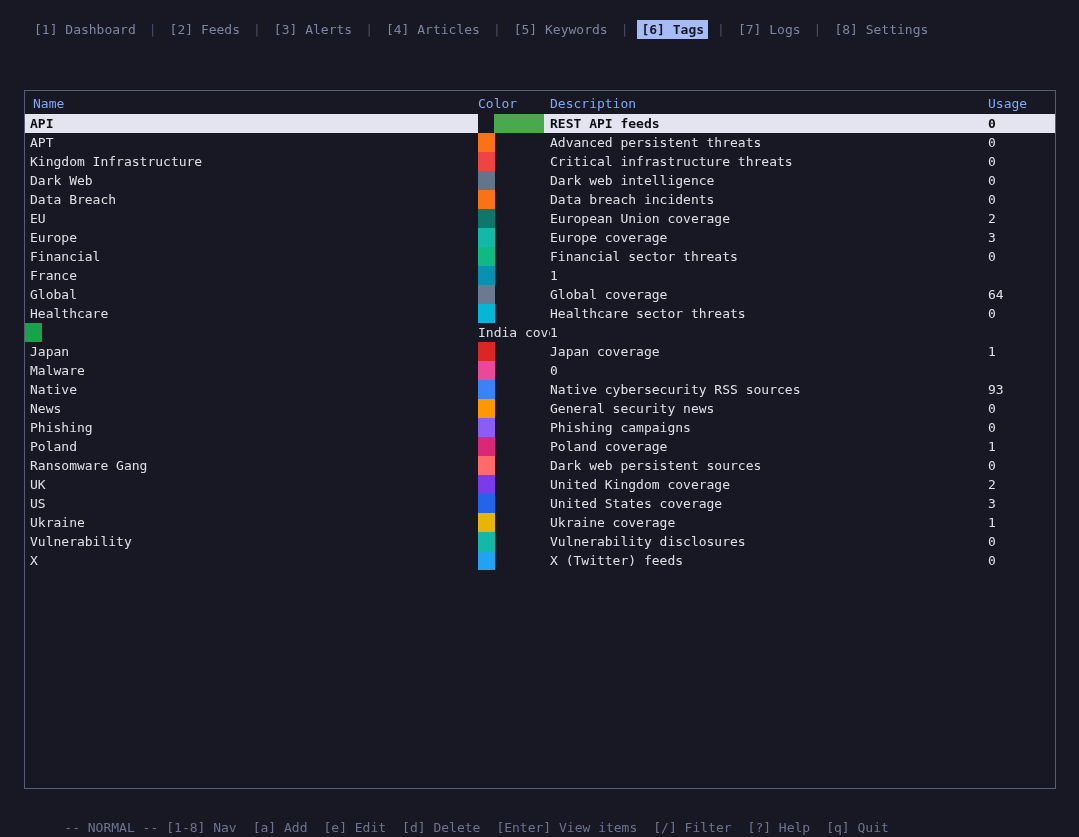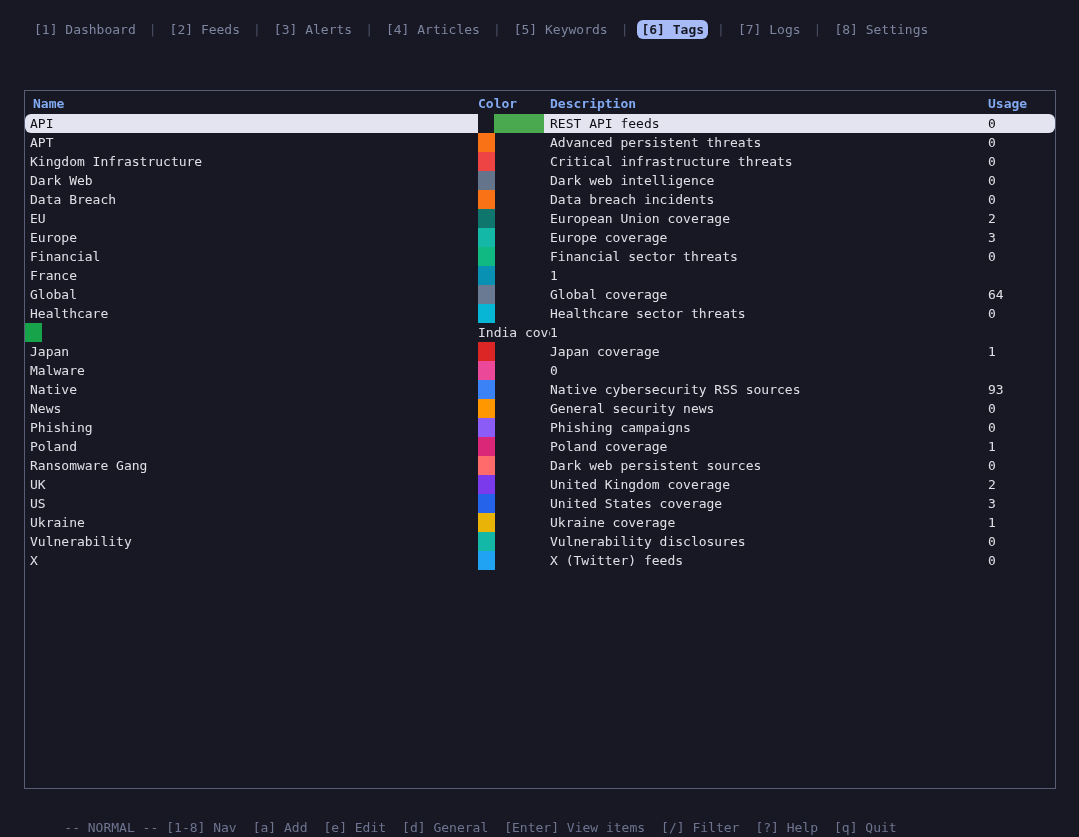--- a/index.html
+++ b/index.html
@@ -22,33 +22,33 @@
     background:var(--background);
     font-family:"DejaVu Sans Mono","Liberation Mono",monospace;
     font-size:13px;color:var(--text-primary);
   }
   .tabbar{
     position:absolute;left:30px;top:18px;height:22px;
     display:flex;align-items:center;white-space:pre;
     color:var(--text-muted);
   }
   .tab{padding:2px 4px;}
-  .tab.active{background:var(--tab-active-bg);color:var(--tab-active-fg);font-weight:bold;border-radius:6px;}
+  .tab.active{background:var(--tab-active-bg);color:var(--tab-active-fg);font-weight:bold;}
   .tab-sep{color:var(--separator);margin:0 9px;}
   .table{
     position:absolute;left:24px;top:90px;width:1032px;height:699px;
     border:1px solid var(--panel-border);
   }
   .thead,.trow{
     display:grid;grid-template-columns:453px 72px 438px 1fr;
     white-space:pre;
   }
-  .thead{height:23px;line-height:21px;padding-top:2px;color:var(--header-blue);font-weight:bold;}
+  .thead{height:23px;line-height:21px;padding-top:2px;color:var(--header-blue);font-weight:normal;}
   .trow{height:19px;line-height:19px;}
-  .trow.selected{background:var(--selected-row-bg);color:var(--selected-row-fg);font-weight:normal;border-radius:6px;}
+  .trow.selected{background:var(--selected-row-bg);color:var(--selected-row-fg);font-weight:bold;}
   .cell{overflow:hidden;}
   .cell.name{padding-left:8px;}
   .trow .cell.name{padding-left:5px;}
   .swatch{display:inline-block;width:17px;height:19px;vertical-align:top;}
   .swatch.wide{width:50px;}
   .swatch-gap{display:inline-block;width:16px;height:19px;vertical-align:top;background:var(--background);}
   .statusbar{
     position:absolute;left:33px;top:799px;height:19px;line-height:19px;
     color:var(--text-dim);white-space:pre;
   }
@@ -208,16 +208,16 @@
         <div class="trow">
     <div class="cell name">X</div>
     <div class="cell color"><span class="swatch" style="background: rgb(33, 163, 243);"></span></div>
     <div class="cell desc">X (Twitter) feeds</div>
     <div class="cell usage">0</div>
   </div>
       </div>
   </div>
 
   <div class="statusbar">
-    <span class="mode">-- NORMAL --</span><span id="hints"><span class="hint">[1-8] Nav</span><span class="hint">[a] Add</span><span class="hint">[e] Edit</span><span class="hint">[d] General</span><span class="hint">[Enter] View items</span><span class="hint">[/] Filter</span><span class="hint">[?] Help</span><span class="hint">[q] Quit</span></span>
+    <span class="mode">-- NORMAL --</span><span id="hints"><span class="hint">[1-8] Nav</span><span class="hint">[a] Add</span><span class="hint">[e] Edit</span><span class="hint">[d] Delete</span><span class="hint">[Enter] View items</span><span class="hint">[/] Filter</span><span class="hint">[?] Help</span><span class="hint">[q] Quit</span></span>
   </div>
 
 </div>
 
 </body></html>

